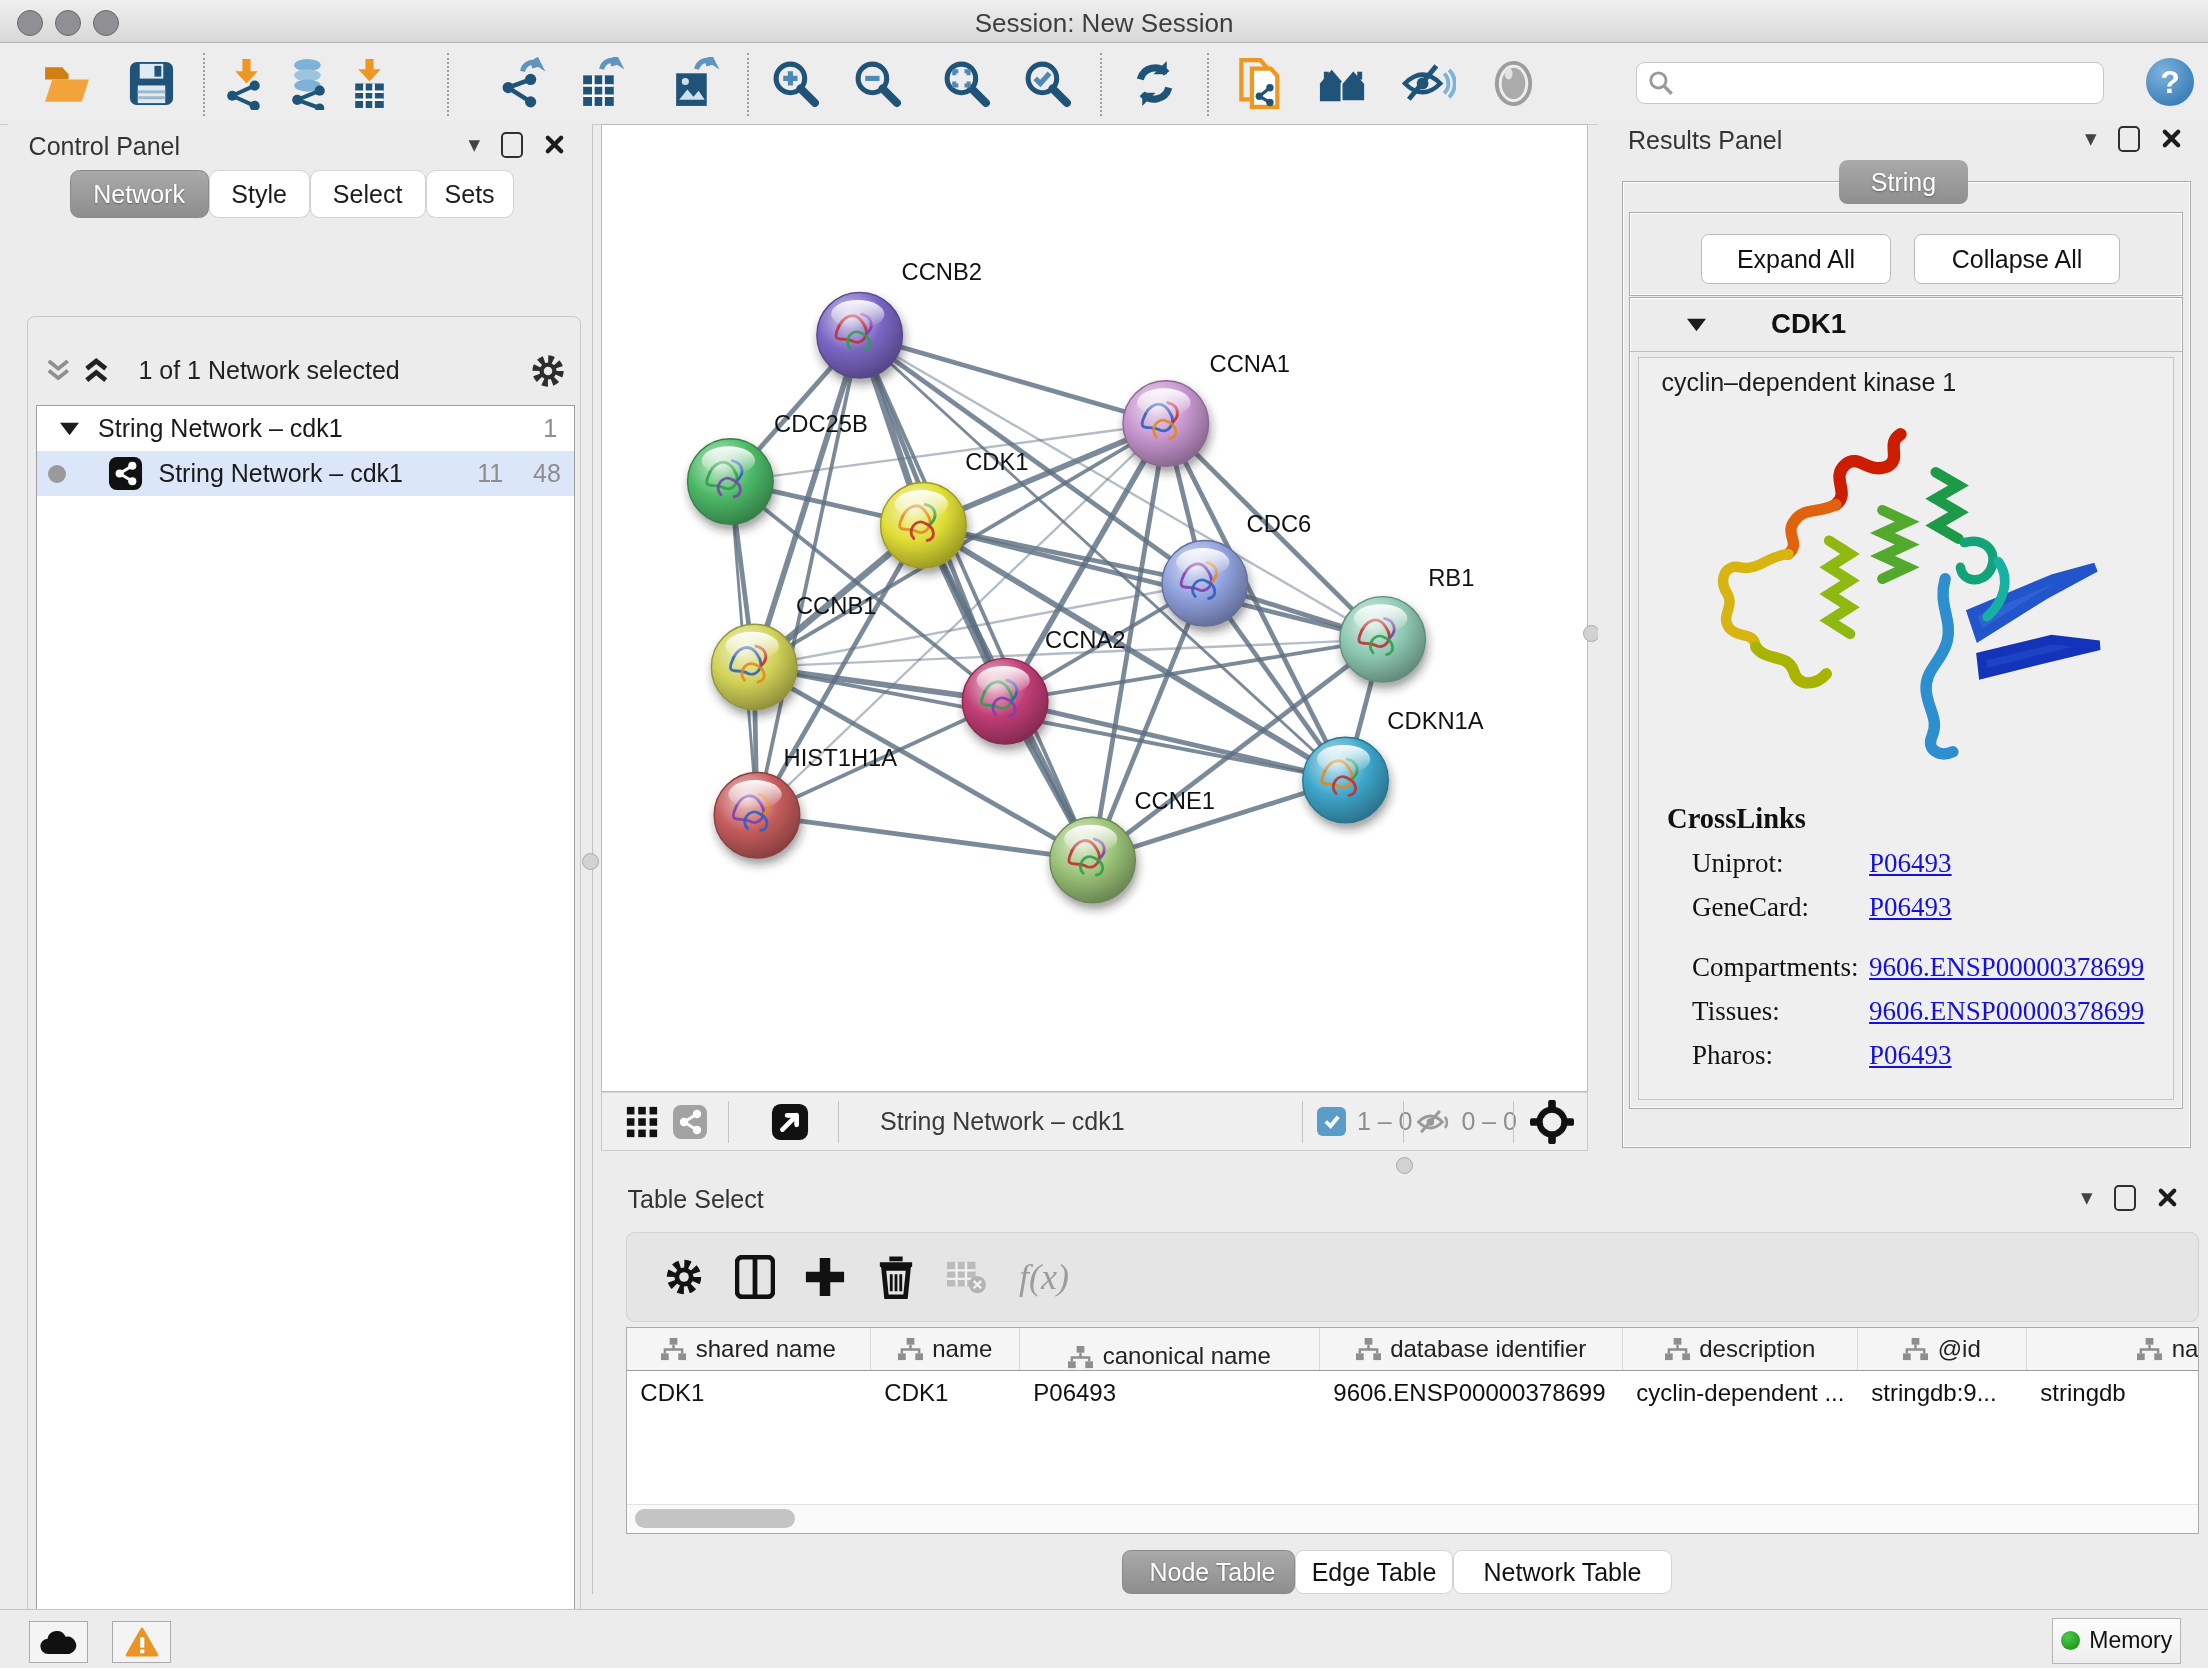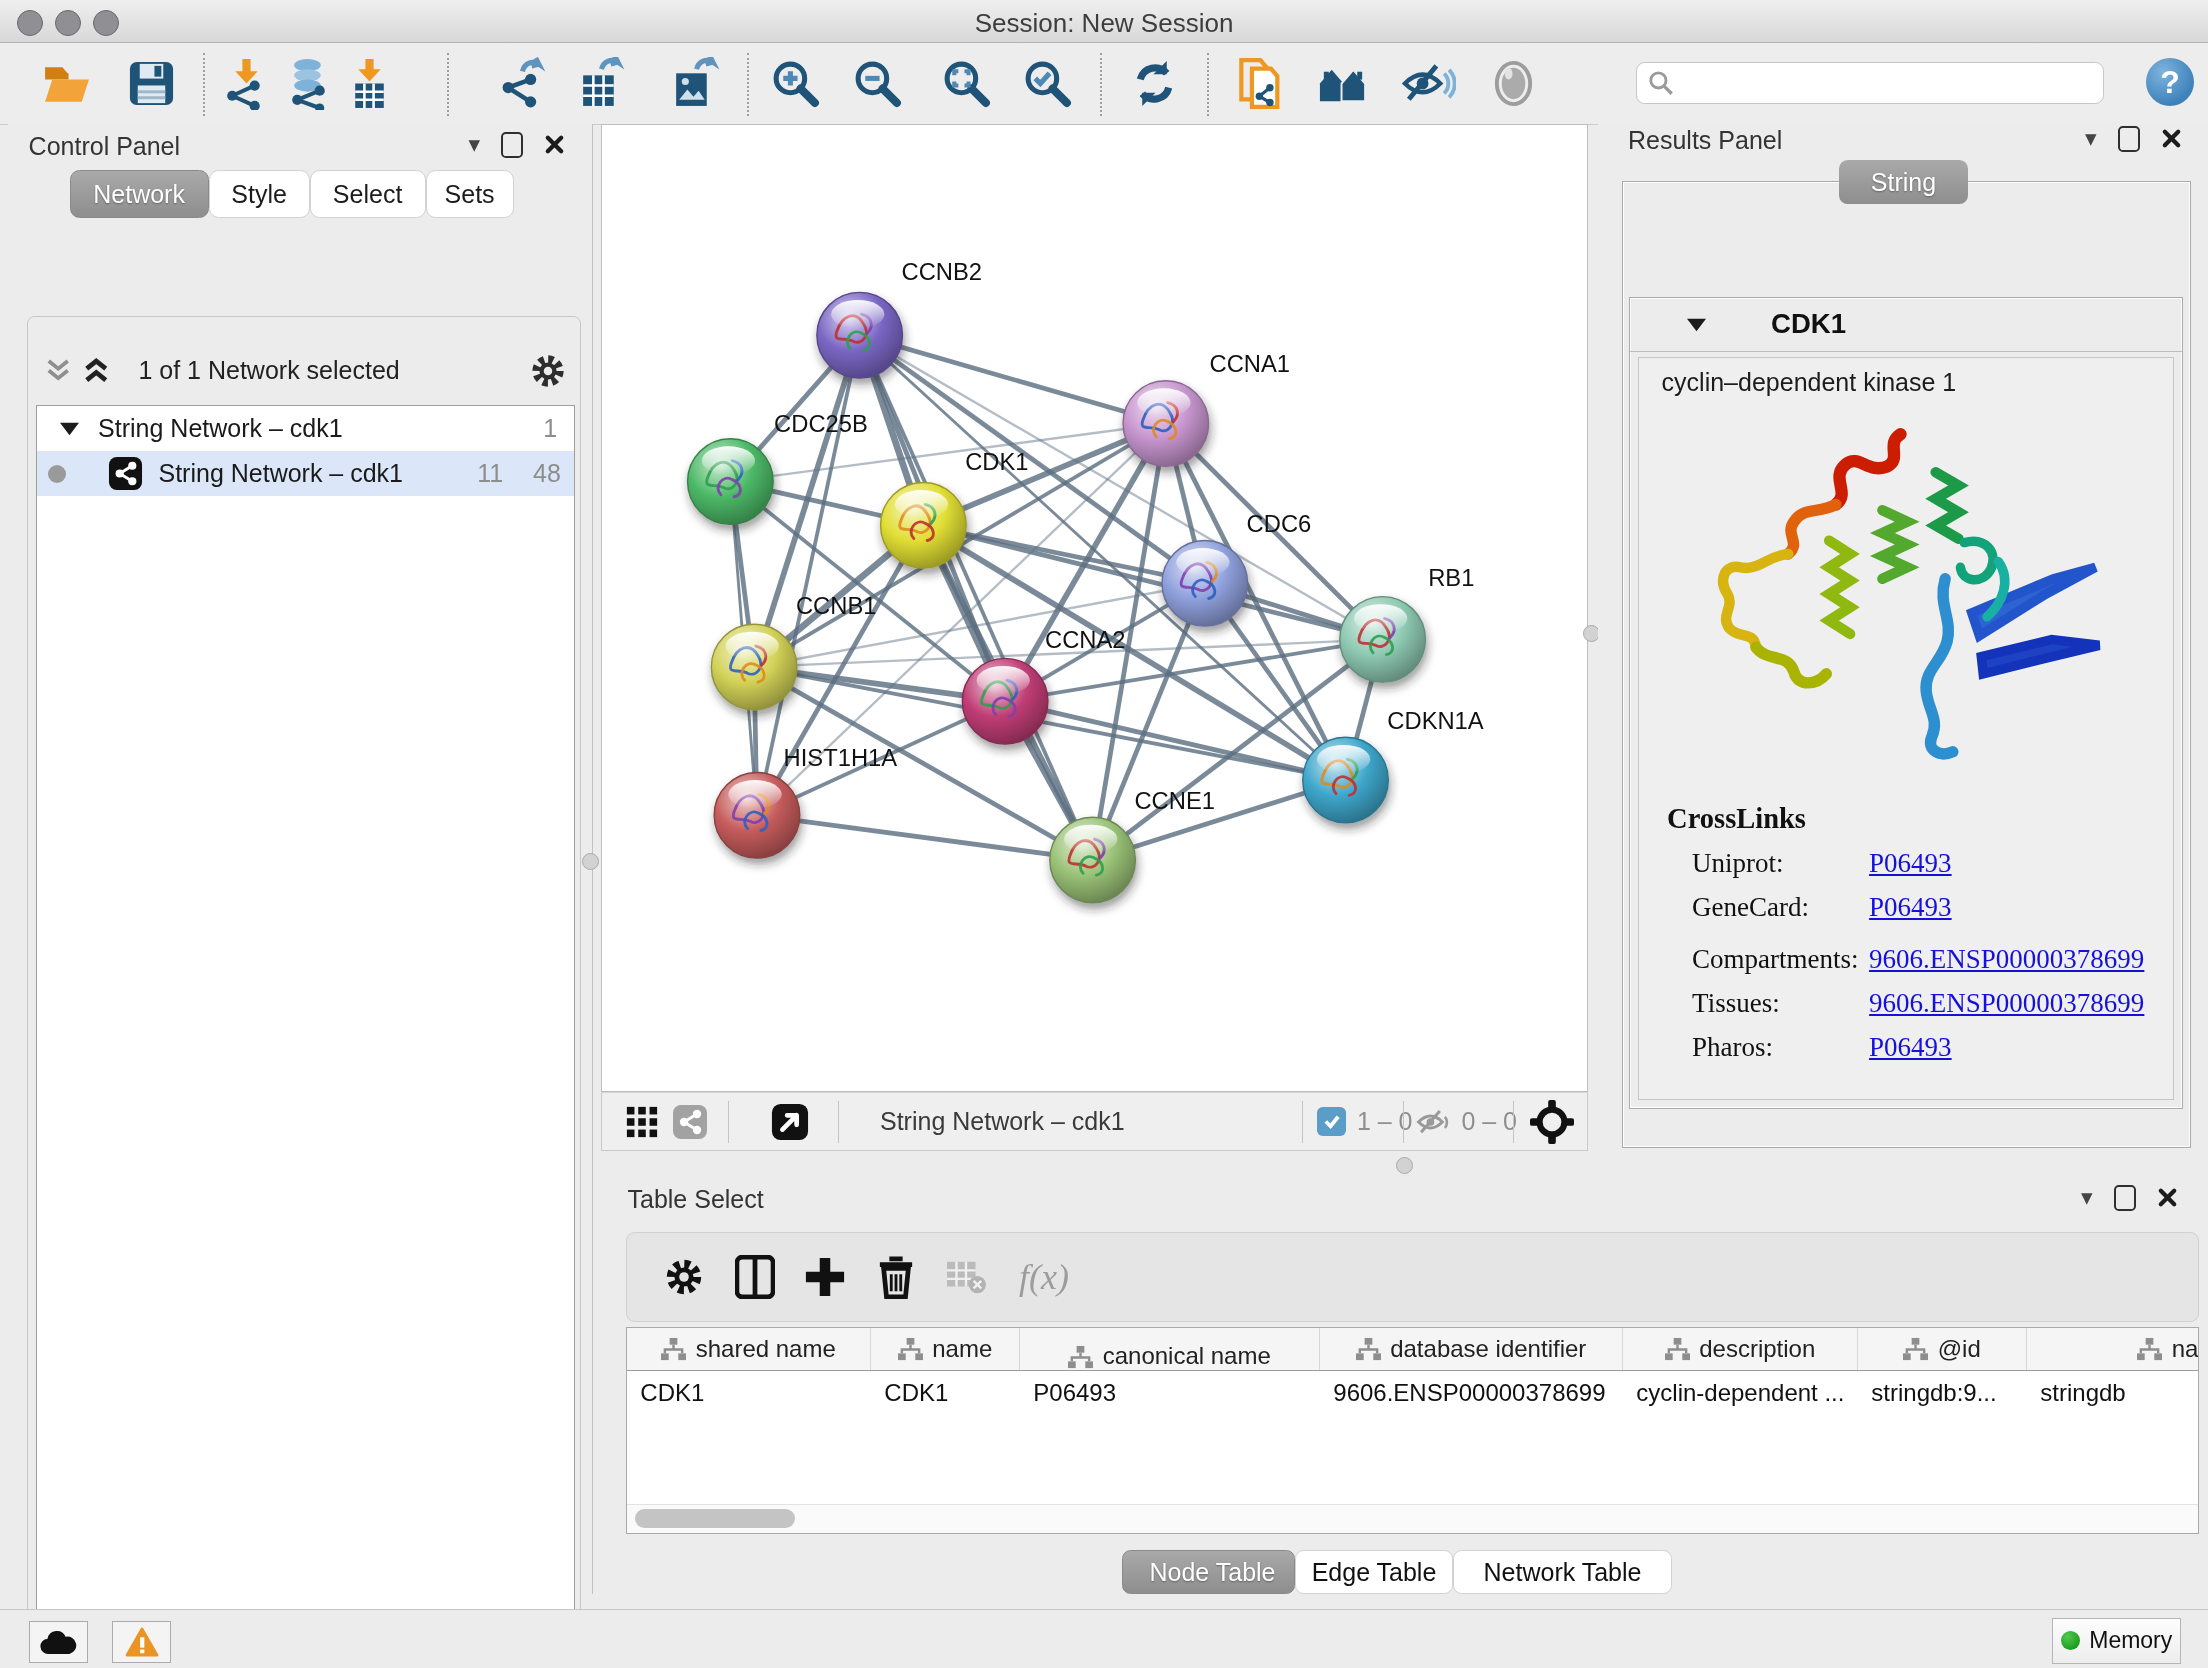--- a/index.html
+++ b/index.html
@@ -606,20 +606,24 @@
   <div class="abs panel-title" style="left:30px;top:1.9px">Results Panel</div>
   <div class="panel-icons" style="left:487px;top:1.9px">
     <span class="icon-caret">▾</span>
     <span class="icon-float"></span>
     <svg width="21" height="21" viewBox="0 0 22 22">
         <path d="M4 4 L18 18 M18 4 L4 18" stroke="#1c1c1c" stroke-width="4.5" stroke-linecap="round"></path>
       </svg>
   </div>
   <div id="rp-tab">String</div>
   <div class="rp-box" style="left:24px;top:57px;width:567px;height:965px"></div>
+  <div class="rp-box" style="left:31px;top:88px;width:552px;height:82px">
+    <div class="rp-btn" style="left:71px;width:188px">Expand All</div>
+    <div class="rp-btn" style="left:284px;width:204px">Collapse All</div>
+  </div>
   <div class="rp-box" style="left:31px;top:173px;width:552px;height:810px">
     <div id="cdk-head">
       <svg class="abs" style="left:55px;top:17px" width="23" height="19" viewBox="0 0 24 20">
           <path d="M2 4 h20 l-10 13z" fill="#1c1c1c"></path>
         </svg>
       <span id="cdk-gene">CDK1</span>
     </div>
     <div id="cdk-inner">
       <span id="cdk-desc">cyclin–dependent kinase 1</span>
       <svg class="abs" style="left:57px;top:59px" width="428" height="371" viewBox="0 0 450 390">
@@ -642,21 +646,21 @@
         <div id="crosslinks-title">CrossLinks</div>
         <div id="crosslinks-rows">
             <div class="xrow" style="margin-top: 13.3px;">
               <span class="xlabel">Uniprot:</span>
               <a class="xval">P06493</a>
             </div>
             <div class="xrow" style="margin-top: 0px;">
               <span class="xlabel">GeneCard:</span>
               <a class="xval">P06493</a>
             </div>
-            <div class="xrow" style="margin-top: 8px;">
+            <div class="xrow" style="margin-top: 16px;">
               <span class="xlabel">Compartments:</span>
               <a class="xval">9606.ENSP00000378699</a>
             </div>
             <div class="xrow" style="margin-top: 0px;">
               <span class="xlabel">Tissues:</span>
               <a class="xval">9606.ENSP00000378699</a>
             </div>
             <div class="xrow" style="margin-top: 0px;">
               <span class="xlabel">Pharos:</span>
               <a class="xval">P06493</a>

